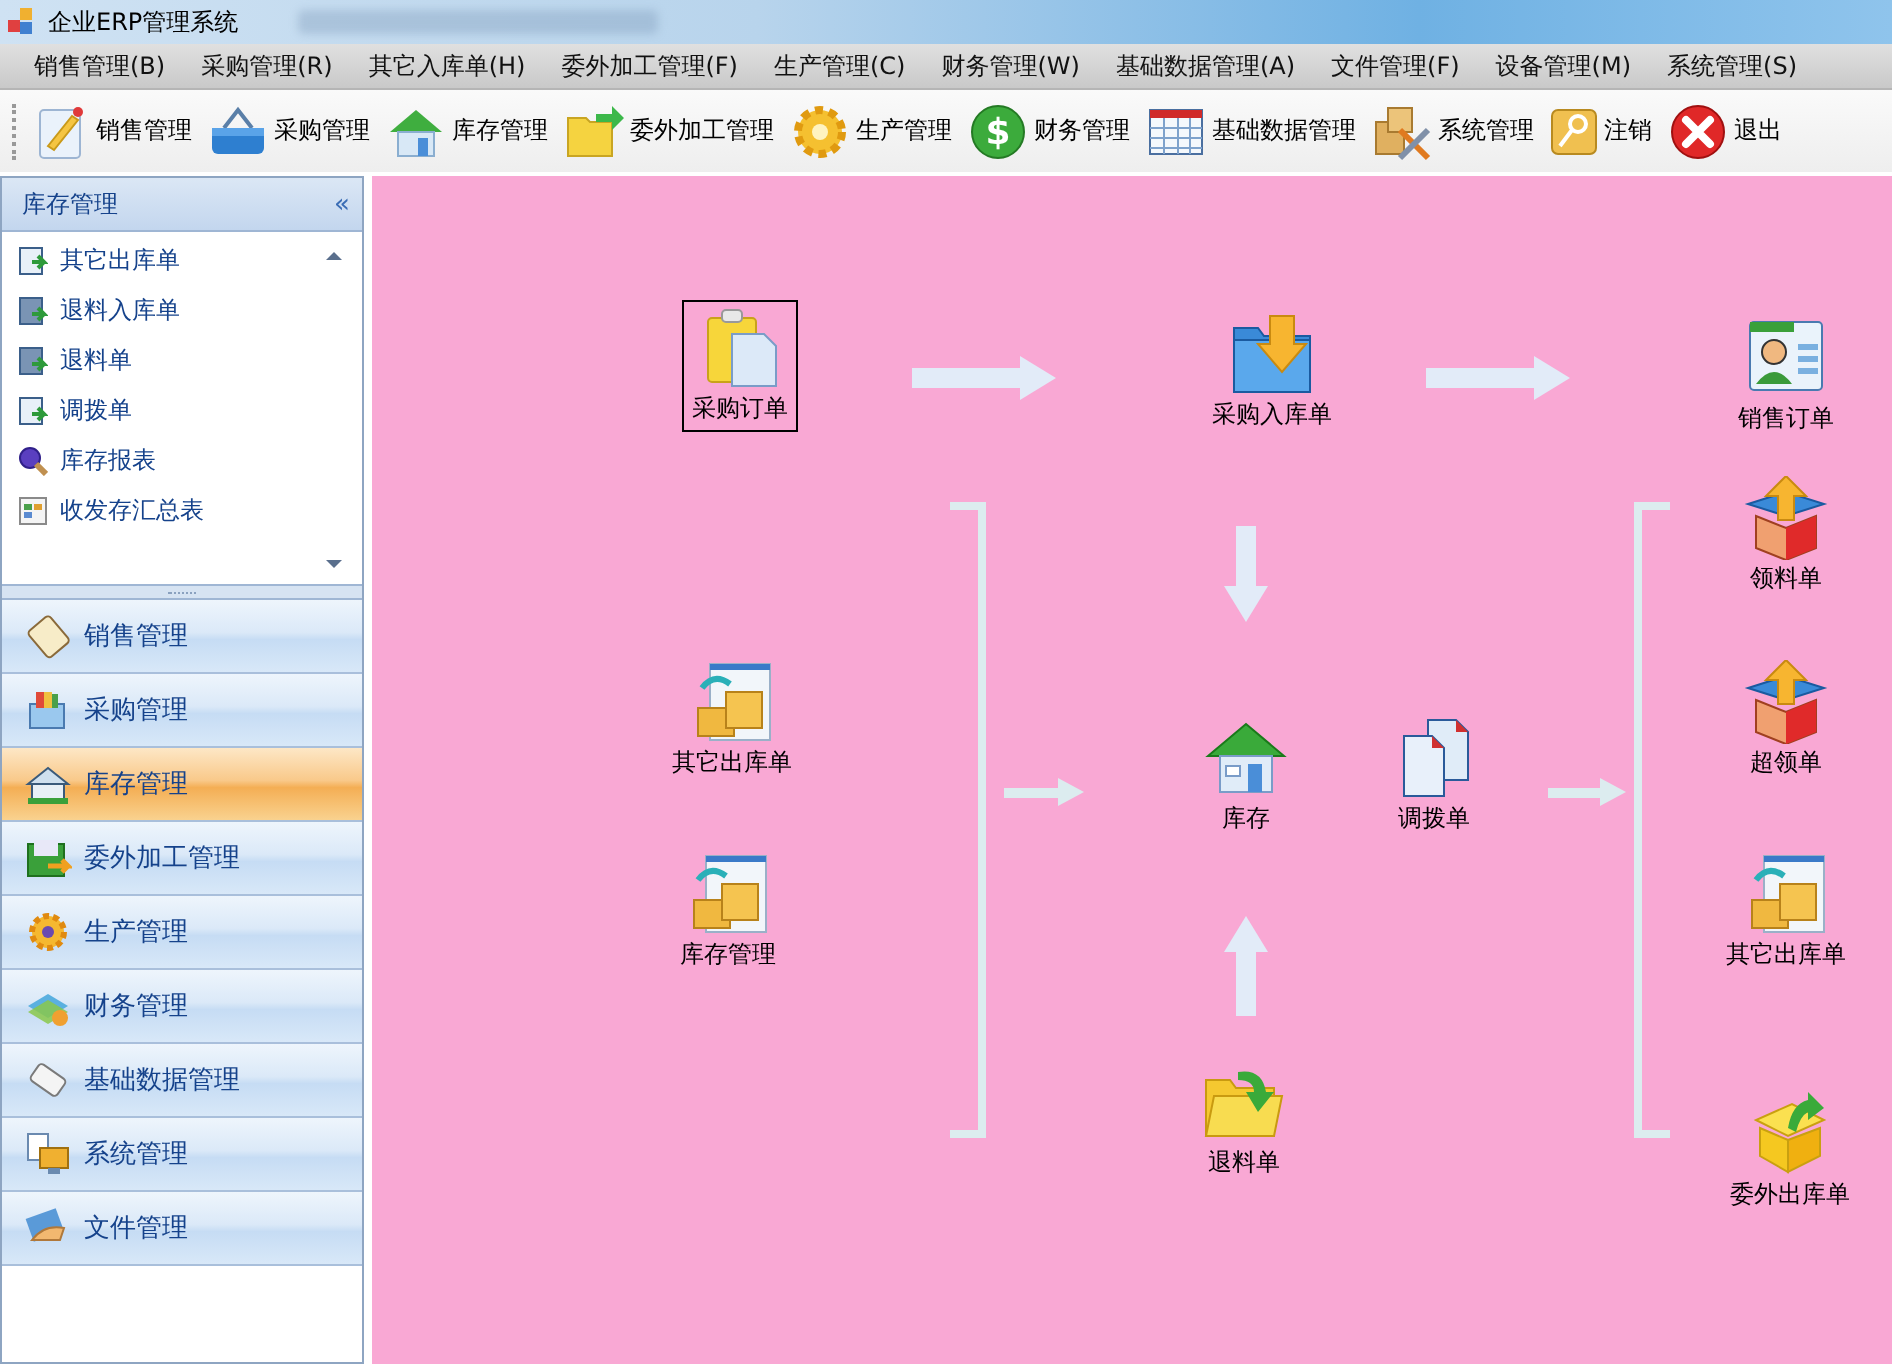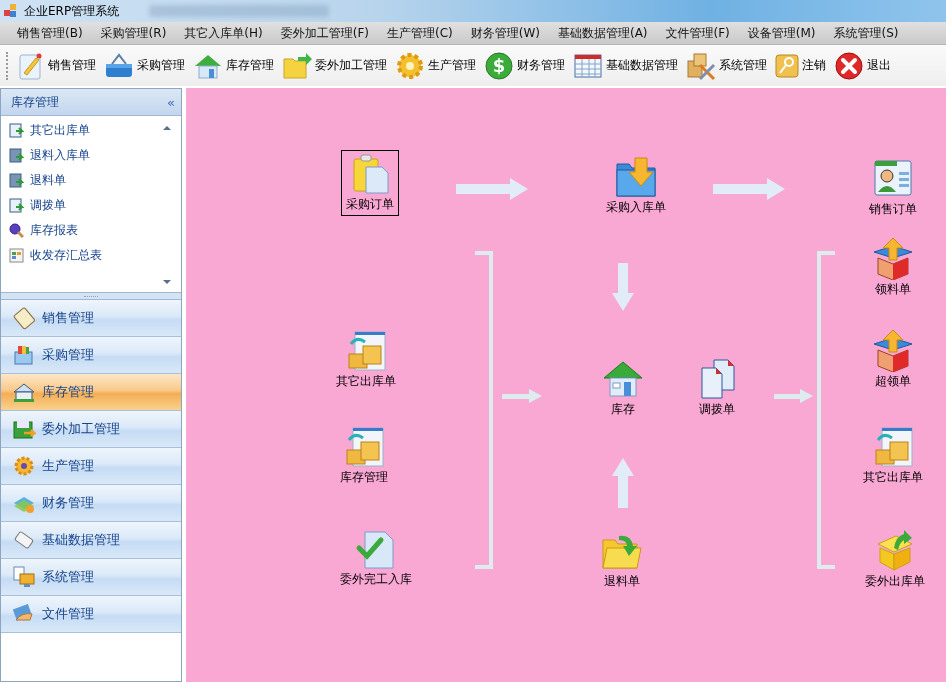--- a/index.html
+++ b/index.html
@@ -400,29 +400,20 @@
           <rect x="10" y="2" width="30" height="38" fill="#f2f6fa" stroke="#9ab0c8"></rect>
           <rect x="10" y="2" width="30" height="3" fill="#3a7ac8"></rect>
           <rect x="4" y="24" width="18" height="14" fill="#f0b840" stroke="#b8821a"></rect>
           <rect x="18" y="16" width="18" height="18" fill="#f5c450" stroke="#b8821a"></rect>
           <path d="M6 14 Q12 6 20 12" stroke="#2ab0b8" stroke-width="3" fill="none"></path>
         </svg>
     </span>
     <span class="nlabel">库存管理</span>
   </div>
 
-  <div class="node" style="left:154px;top:440px;">
-    <span class="nicon">
-      <svg width="42" height="42">
-          <path d="M10 4 H30 L38 12 V40 H10 Z" fill="#d8e8f8" stroke="#7a9cc8"></path>
-          <path d="M4 20 L12 28 L26 12" stroke="#3aaa3a" stroke-width="5" fill="none" stroke-linecap="round"></path>
-        </svg>
-    </span>
-    <span class="nlabel">委外完工入库</span>
-  </div>
 
   <div class="node" style="left:416px;top:270px;">
     <span class="nicon">
       <svg width="42" height="42">
           <path d="M2 20 L21 4 L40 20 Z" fill="#3aaa3a" stroke="#1a7a1a"></path>
           <rect x="8" y="20" width="26" height="18" fill="#e0ecf8" stroke="#7a9cc8"></rect>
           <rect x="22" y="24" width="7" height="14" fill="#4a8ed8"></rect>
           <rect x="11" y="25" width="7" height="5" fill="#fff" stroke="#7a9cc8"></rect>
         </svg>
     </span>
@@ -482,21 +473,21 @@
           <rect x="10" y="2" width="30" height="38" fill="#f2f6fa" stroke="#9ab0c8"></rect>
           <rect x="10" y="2" width="30" height="3" fill="#3a7ac8"></rect>
           <rect x="4" y="24" width="18" height="14" fill="#f0b840" stroke="#b8821a"></rect>
           <rect x="18" y="16" width="18" height="18" fill="#f5c450" stroke="#b8821a"></rect>
           <path d="M6 14 Q12 6 20 12" stroke="#2ab0b8" stroke-width="3" fill="none"></path>
         </svg>
     </span>
     <span class="nlabel">其它出库单</span>
   </div>
 
-  <div class="node" style="left:679px;top:442px;justify-content:center;">
+  <div class="node" style="left:679px;top:458px;justify-content:center;">
     <span class="nicon">
       <svg width="42" height="42">
           <path d="M4 14 L20 22 L38 14 L22 6 Z" fill="#fbe050" stroke="#c9a010"></path>
           <path d="M6 18 L20 24 V40 L6 32 Z" fill="#f5c820" stroke="#c9a010"></path>
           <path d="M20 24 L36 18 V32 L20 40 Z" fill="#f0b010" stroke="#c9a010"></path>
           <path d="M20 18 Q22 6 30 4 L30 0 L38 8 L30 14 L30 10 Q26 12 24 20 Z" fill="#3aaa3a"></path>
         </svg>
     </span>
     <span class="nlabel">委外出库单</span>
   </div>

